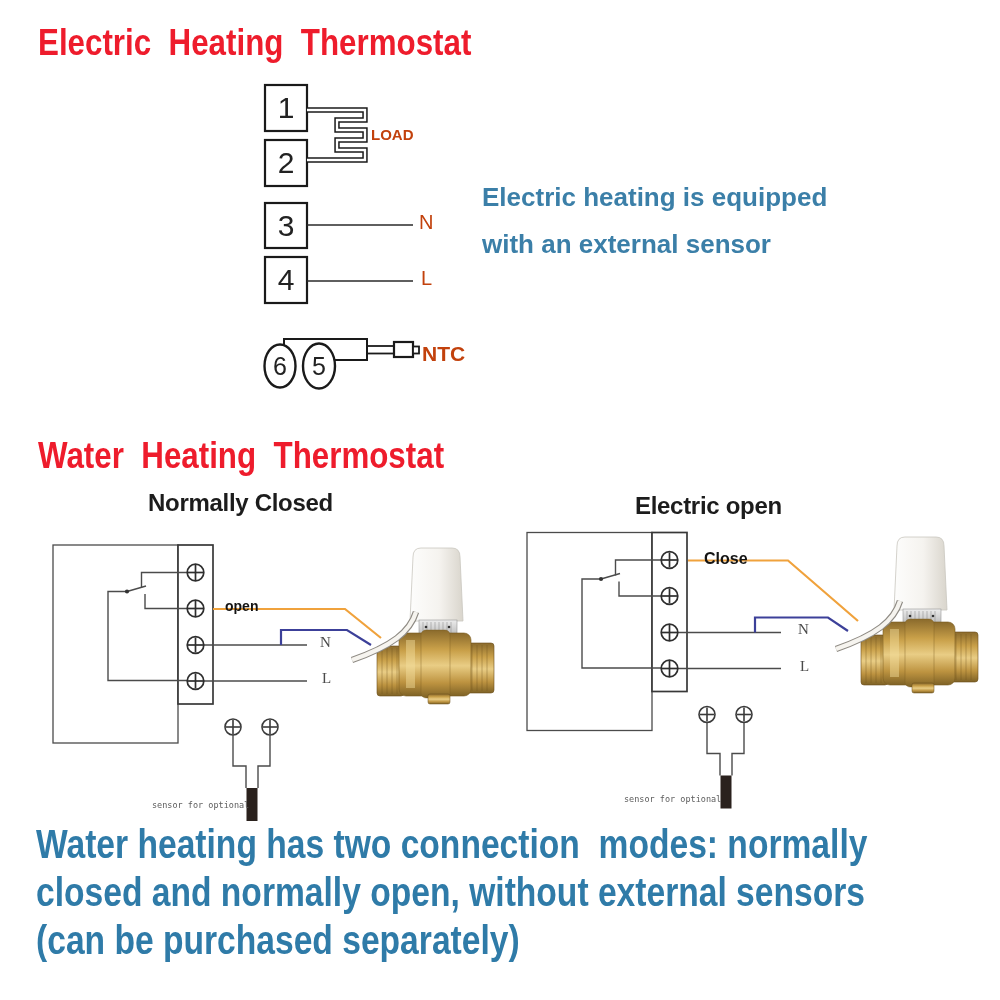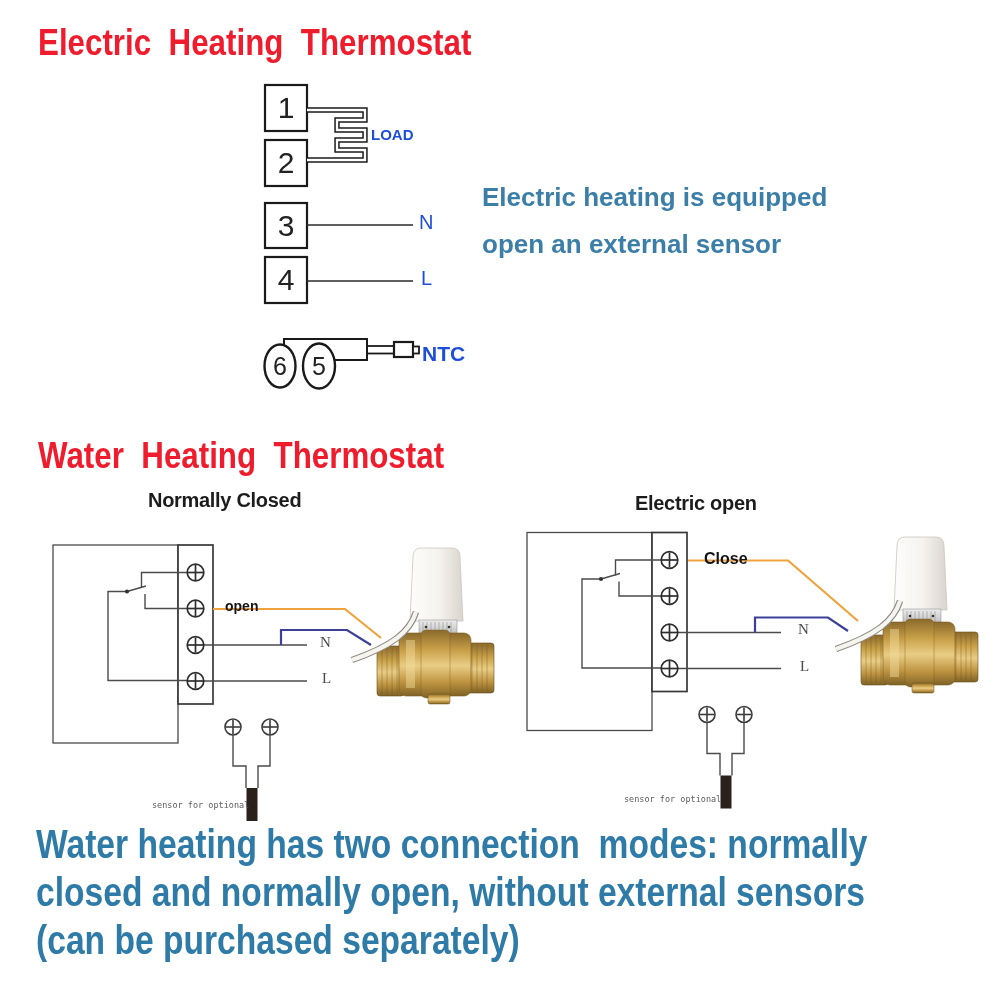--- a/index.html
+++ b/index.html
@@ -4,24 +4,24 @@
 <style>
   html,body{margin:0;padding:0;background:#ffffff;}
   #stage{position:relative;width:1000px;height:1000px;background:#ffffff;overflow:hidden;
          font-family:"Liberation Sans",sans-serif;}
   #diagram-svg{position:absolute;left:0;top:0;}
   .abs{position:absolute;}
   .ws-pre{white-space:pre;}
   .red-title{font-weight:bold;color:#ee1c2c;font-size:36px;transform:scaleX(0.87);transform-origin:left top;letter-spacing:0px;}
   .teal-note-top{font-weight:bold;color:#3b7fa8;font-size:26px;line-height:47px;}
   .teal-note-bottom{font-weight:bold;color:#2f7ba8;font-size:40px;line-height:48px;transform:scaleX(0.84);transform-origin:left top;}
-  .sub-title{font-weight:600;color:#1c1c1c;font-size:20px;letter-spacing:-0.3px;}
+  .sub-title{font-weight:600;color:#1c1c1c;font-size:24px;letter-spacing:-0.3px;}
   .box-digit{display:flex;align-items:center;justify-content:center;font-size:30px;color:#222;}
   .circ-digit{display:flex;align-items:center;justify-content:center;font-size:25px;color:#222;}
-  .elec-label{font-weight:bold;color:#1d4ed8;}
+  .elec-label{font-weight:bold;color:#c2410c;}
   .wire-label{font-weight:bold;color:#141414;margin-top:12px;}
   .nl-serif{font-family:"Liberation Serif",serif;color:#4a4a4a;font-size:15px;}
   .sensor-note{font-family:"DejaVu Sans Mono",monospace;color:#5c5c5c;font-size:8.5px;}
 </style>
 </head>
 <body>
 
 <div id="stage">
 
 <svg id="diagram-svg" width="1000" height="1000" viewBox="0 0 1000 1000" xmlns="http://www.w3.org/2000/svg" xmlns:xlink="http://www.w3.org/1999/xlink">
@@ -178,21 +178,21 @@
   <div class="abs elec-label" style="left:371px;top:126px;font-size:15px;">LOAD</div>
   <div class="abs elec-label" style="left:419px;top:211px;font-size:20px;font-weight:400;">N</div>
   <div class="abs elec-label" style="left:421px;top:267px;font-size:20px;font-weight:400;">L</div>
 
   <div class="abs circ-digit" style="left:265px;top:350px;width:30px;height:32px;">6</div>
   <div class="abs circ-digit" style="left:304px;top:350px;width:30px;height:32px;">5</div>
   <div class="abs elec-label" style="left:422px;top:342px;font-size:21px;font-weight:600;">NTC</div>
 
   <div class="abs teal-note-top" style="left:482px;top:174px;">
     <div>Electric heating is equipped</div>
-    <div>open an external sensor</div>
+    <div>with an external sensor</div>
   </div>
 
   <div class="abs red-title ws-pre" style="left:38px;top:435px;">Water  Heating  Thermostat</div>
 
   <div class="abs sub-title" style="left:148px;top:489px;">Normally Closed</div>
   <div class="abs sub-title" style="left:635px;top:492px;">Electric open</div>
 
   <div class="abs wire-label" style="left:225px;top:586px;font-size:14px;">open</div>
   <div class="abs wire-label" style="left:704px;top:538px;font-size:16px;">Close</div>
 

